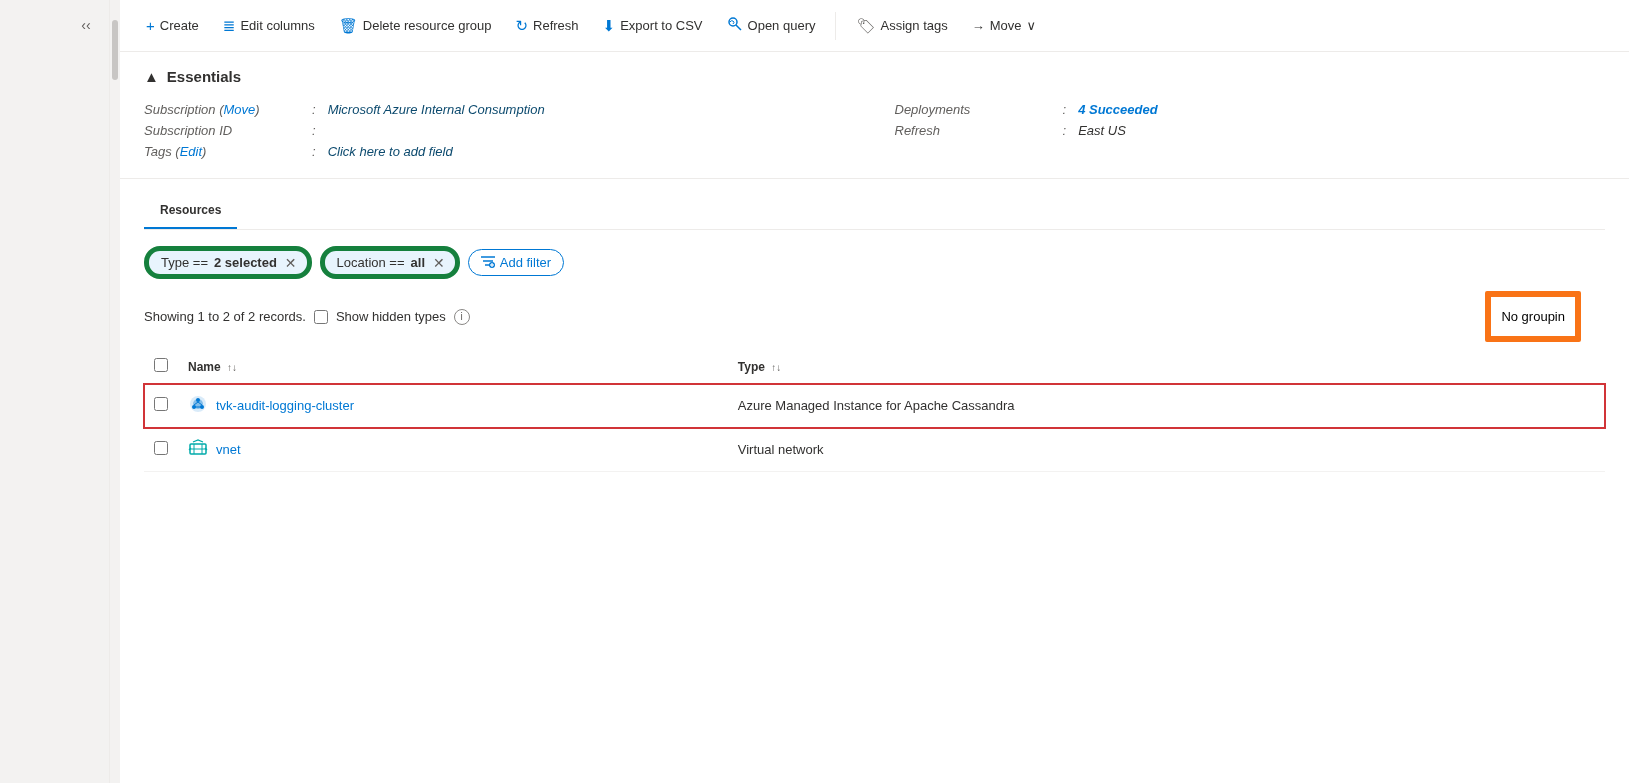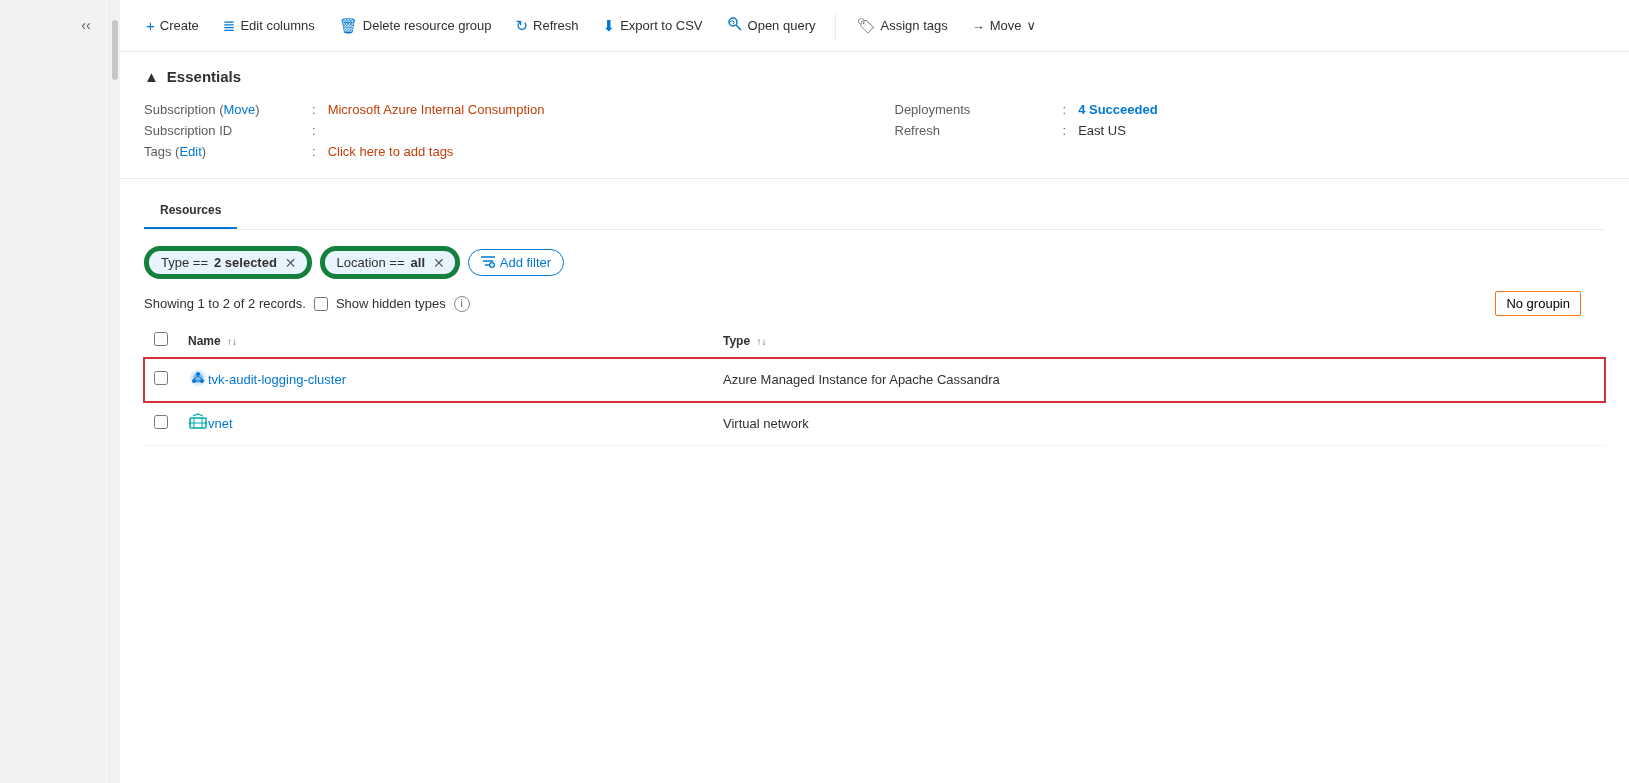--- a/index.html
+++ b/index.html
@@ -19,54 +19,54 @@
     .toolbar-btn .icon { color: #0078d4; font-size: 15px; }
     .toolbar-btn .icon-gray { color: #605e5c; font-size: 15px; }
     .toolbar-separator { width: 1px; height: 28px; background: #edebe9; margin: 0 6px; }
 
     .content-area { flex: 1; overflow-y: auto; padding: 0; }
 
     .essentials-section { padding: 16px 24px; border-bottom: 1px solid #edebe9; }
     .essentials-header { display: flex; align-items: center; gap: 8px; font-size: 15px; font-weight: 600; margin-bottom: 14px; cursor: pointer; }
 
     .essentials-grid { display: grid; grid-template-columns: 1fr 1fr; gap: 6px 40px; }
-    .essentials-row { display: flex; align-items: baseline; gap: 8px; padding: 3px 0; }
+    .essentials-row { display: flex; align-items: baseline; gap: 8px; padding: 3px 0; font-style: italic; }
     .essentials-label { color: #605e5c; min-width: 160px; font-size: 13px; }
     .essentials-label a { color: #0078d4; text-decoration: none; }
     .essentials-colon { color: #605e5c; margin-right: 4px; }
     .essentials-value { color: #323130; font-size: 13px; }
-    .essentials-value a { color: #c2410c; text-decoration: none; }
+    .essentials-value a { color: #0c4a6e; text-decoration: none; }
     .essentials-value .count-link { color: #0078d4; text-decoration: none; font-weight: 600; }
 
     .tabs-section { padding: 16px 24px 0; }
     .tabs-bar { display: flex; gap: 0; border-bottom: 1px solid #edebe9; margin-bottom: 16px; }
     .tab { padding: 8px 16px 10px; cursor: pointer; font-size: 12px; color: #605e5c; border-bottom: 2px solid transparent; }
     .tab.active { color: #323130; font-weight: 600; border-bottom: 2px solid #0078d4; }
 
     .resources-toolbar { display: flex; align-items: center; gap: 8px; padding: 0 24px 12px; flex-wrap: wrap; }
     .filter-input { border: 1px solid #8a8886; padding: 6px 10px; font-size: 13px; width: 200px; border-radius: 2px; outline: none; }
     .filter-chip { display: flex; align-items: center; gap: 6px; background: #e8f4fd; border: 5px solid #15803d; border-radius: 16px; padding: 4px 10px 4px 12px; font-size: 13px; color: #323130; }
     .filter-chip .chip-x { cursor: pointer; color: #605e5c; font-size: 14px; line-height: 1; margin-left: 2px; }
     .filter-chip b { font-weight: 700; }
     .add-filter-btn { display: flex; align-items: center; gap: 5px; padding: 4px 12px; background: transparent; border: 1px solid #0078d4; border-radius: 16px; cursor: pointer; color: #0078d4; font-size: 13px; }
 
-    .no-grouping-btn { margin-left: auto; margin-right: 24px; border: 1px solid #f97316; padding: 4px 10px; font-size: 13px; background: #fff; cursor: pointer; border-radius: 2px; }
+    .no-grouping-btn { margin-left: auto; margin-right: 24px; border: 6px solid #f97316; padding: 12px 10px; font-size: 13px; background: #fff; cursor: pointer; border-radius: 2px; }
 
     .table-container { padding: 0 24px; }
     .resources-table { width: 100%; border-collapse: collapse; }
     .resources-table th { text-align: left; padding: 8px 10px; font-size: 12px; font-weight: 600; color: #323130; border-bottom: 1px solid #edebe9; white-space: nowrap; }
     .resources-table th .sort-arrows { color: #605e5c; font-size: 10px; margin-left: 3px; }
     .resources-table td { padding: 10px 10px; font-size: 13px; color: #323130; border-bottom: 1px solid #f3f2f1; vertical-align: middle; }
     .resources-table tr.highlighted { outline: 2px solid #d13438; outline-offset: -1px; }
     .resources-table tr.highlighted td { background: #fff; }
 
     .row-checkbox { width: 14px; height: 14px; border: 1px solid #8a8886; cursor: pointer; }
     .header-checkbox { width: 14px; height: 14px; border: 1px solid #8a8886; cursor: pointer; }
 
-    .resource-name-cell { display: flex; align-items: center; gap: 0; }
+    .resource-name-cell { display: flex; align-items: center; gap: 8px; }
     .resource-link { color: #0078d4; text-decoration: none; }
   </style>
 </head>
 <body>
 
 <div class="app-container">
 
   <div class="sidebar">
     <div class="sidebar-collapse">‹‹</div>
   </div>
@@ -154,21 +154,21 @@
               <span class="essentials-colon">:</span>
               <span class="essentials-value"></span>
             </div>
             <div class="essentials-row">
               <span class="essentials-label">
                 <span>Tags</span>
                 (<a>Edit</a>)
               </span>
               <span class="essentials-colon">:</span>
               <span class="essentials-value">
-                <a>Click here to add tags</a>
+                <a>Click here to add field</a>
               </span>
             </div>
           </div>
 
           <div>
             <div class="essentials-row">
               <span class="essentials-label">Deployments</span>
               <span class="essentials-colon">:</span>
               <span class="essentials-value">
                 <a class="count-link">

